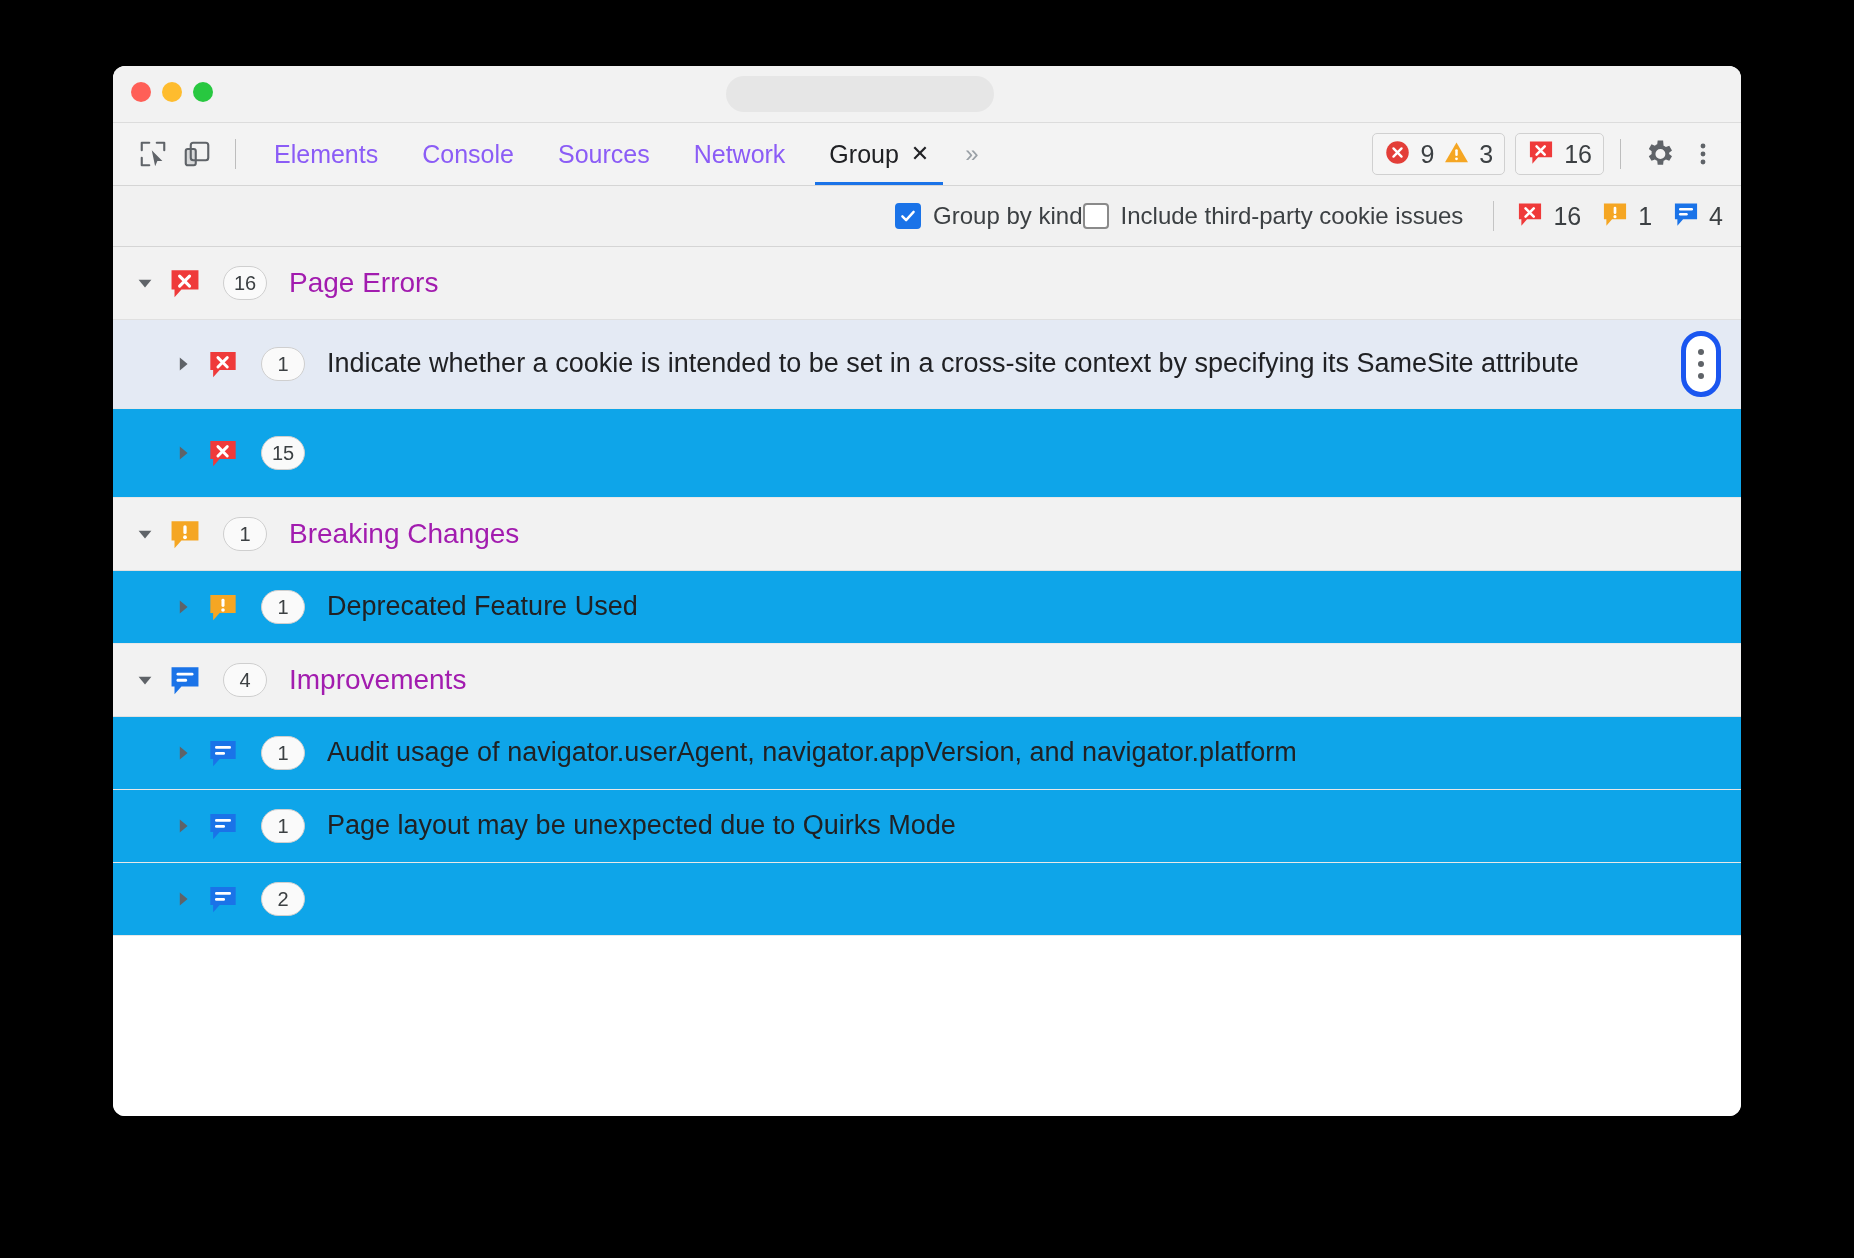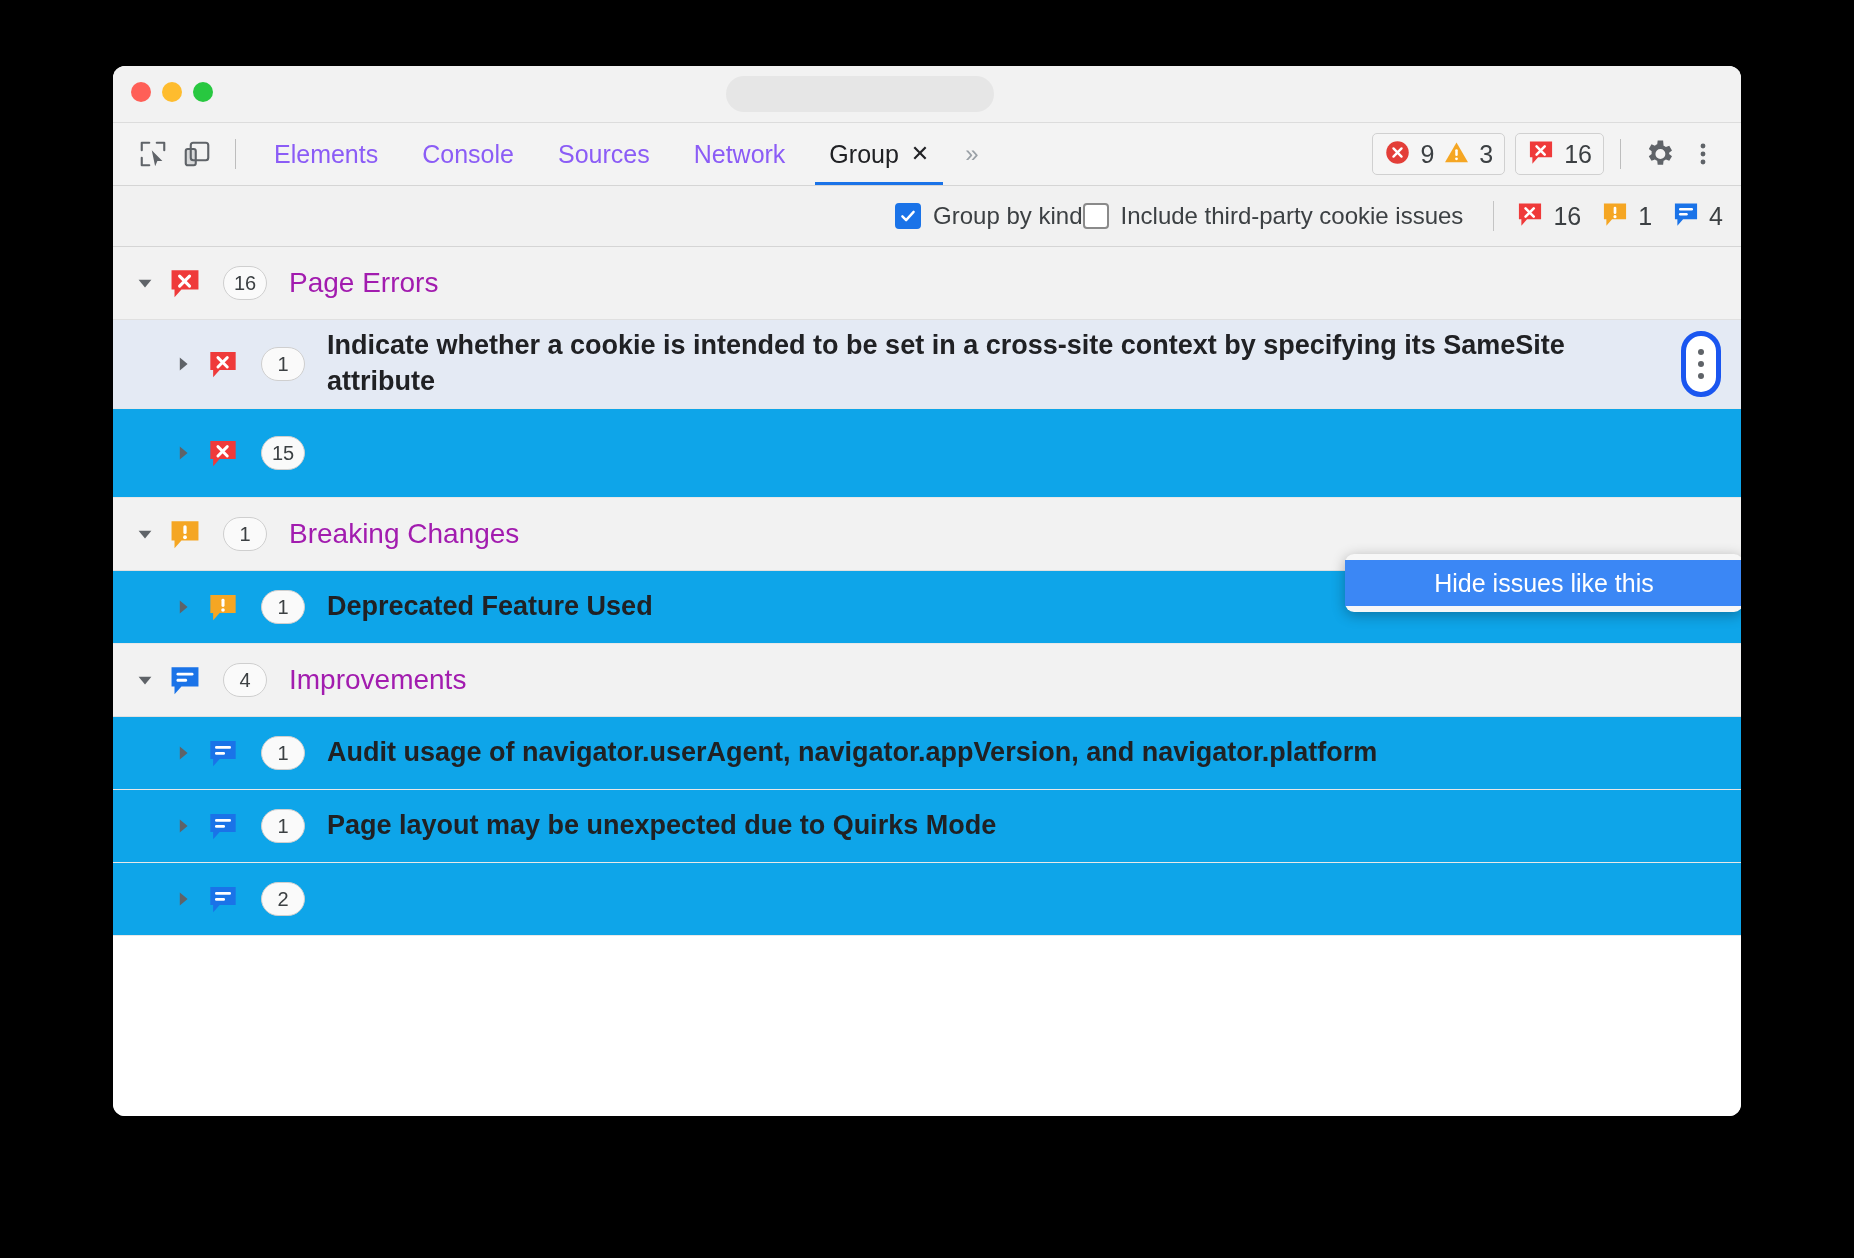--- a/index.html
+++ b/index.html
@@ -251,21 +251,20 @@
     box-sizing: border-box;
     flex: 0 0 auto;
   }
 
   .row-title {
     font-size: 27px;
     color: #202124;
     margin-left: 22px;
     line-height: 1.32;
     padding-right: 70px;
-    font-weight: bold;
   }
   .group-title {
     font-size: 28px;
     color: #a21caf;
     margin-left: 22px;
   }
 
   
   .dots-btn {
     position: absolute;
@@ -615,18 +614,15 @@
       <span class="type-icon">
         <svg width="32" height="32" viewBox="0 0 24 24">
           <path d="M2.5 3h19v13.5h-12L4.6 22V16.5H2.5z" fill="#1a73e8"></path>
           <rect x="6" y="6.8" width="12" height="2.1" rx="1" fill="#fff"></rect>
           <rect x="6" y="11.2" width="7.5" height="2.1" rx="1" fill="#fff"></rect>
         </svg>
       </span>
       <span class="count-pill">2</span>
     </div>
 
-    <div class="popup">
-      <div class="popup-item">Hide issues like this</div>
-    </div>
 
   </div>
 </div>
 
 </body></html>

